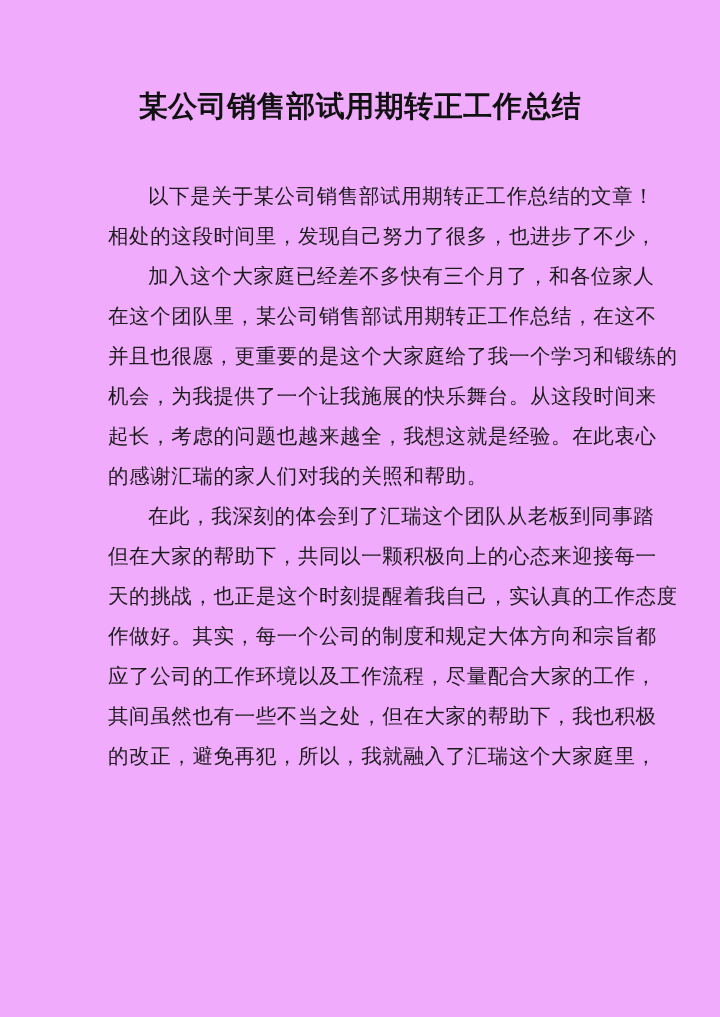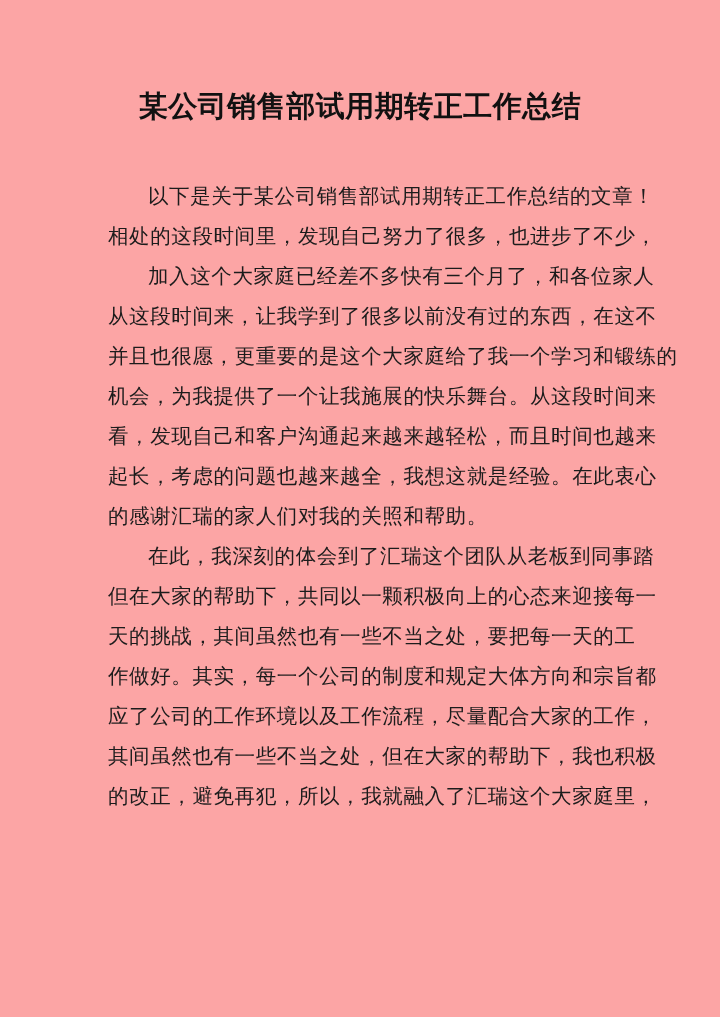--- a/index.html
+++ b/index.html
@@ -13,21 +13,21 @@
       position: relative;
       overflow: hidden;
       font-family: "DejaVu Sans", "Liberation Sans", sans-serif;
       color: #1a1a1a;
     }
     .page {
       position: absolute;
       left: 0; top: 0;
       width: 720px;
       height: 1017px;
-      background: #fca5a5;
+      background: #f0abfc;
     }
     .title {
       position: absolute;
       top: 86px;
       left: 0;
       width: 720px;
       text-align: center;
       font-size: 29px;
       font-weight: bold;
       letter-spacing: 0.5px;
@@ -55,27 +55,26 @@
   </style>
 </head>
 <body>
 
 <div class="page">
   <div class="title">某公司销售部试用期转正工作总结</div>
   <div class="body" id="doc-body">
       <div class="line indent">以下是关于某公司销售部试用期转正工作总结的文章！</div>
       <div class="line">相处的这段时间里，发现自己努力了很多，也进步了不少，</div>
       <div class="line indent">加入这个大家庭已经差不多快有三个月了，和各位家人</div>
-      <div class="line">从这段时间来，让我学到了很多以前没有过的东西，在这不</div>
+      <div class="line">在这个团队里，某公司销售部试用期转正工作总结，在这不</div>
       <div class="line">并且也很愿，更重要的是这个大家庭给了我一个学习和锻练的</div>
       <div class="line">机会，为我提供了一个让我施展的快乐舞台。从这段时间来</div>
-      <div class="line">看，发现自己和客户沟通起来越来越轻松，而且时间也越来</div>
       <div class="line">起长，考虑的问题也越来越全，我想这就是经验。在此衷心</div>
       <div class="line">的感谢汇瑞的家人们对我的关照和帮助。</div>
       <div class="line indent">在此，我深刻的体会到了汇瑞这个团队从老板到同事踏</div>
       <div class="line">但在大家的帮助下，共同以一颗积极向上的心态来迎接每一</div>
-      <div class="line">天的挑战，其间虽然也有一些不当之处，要把每一天的工</div>
+      <div class="line">天的挑战，也正是这个时刻提醒着我自己，实认真的工作态度</div>
       <div class="line">作做好。其实，每一个公司的制度和规定大体方向和宗旨都</div>
       <div class="line">应了公司的工作环境以及工作流程，尽量配合大家的工作，</div>
       <div class="line">其间虽然也有一些不当之处，但在大家的帮助下，我也积极</div>
       <div class="line">的改正，避免再犯，所以，我就融入了汇瑞这个大家庭里，</div>
     </div>
 </div>
 
 </body></html>

